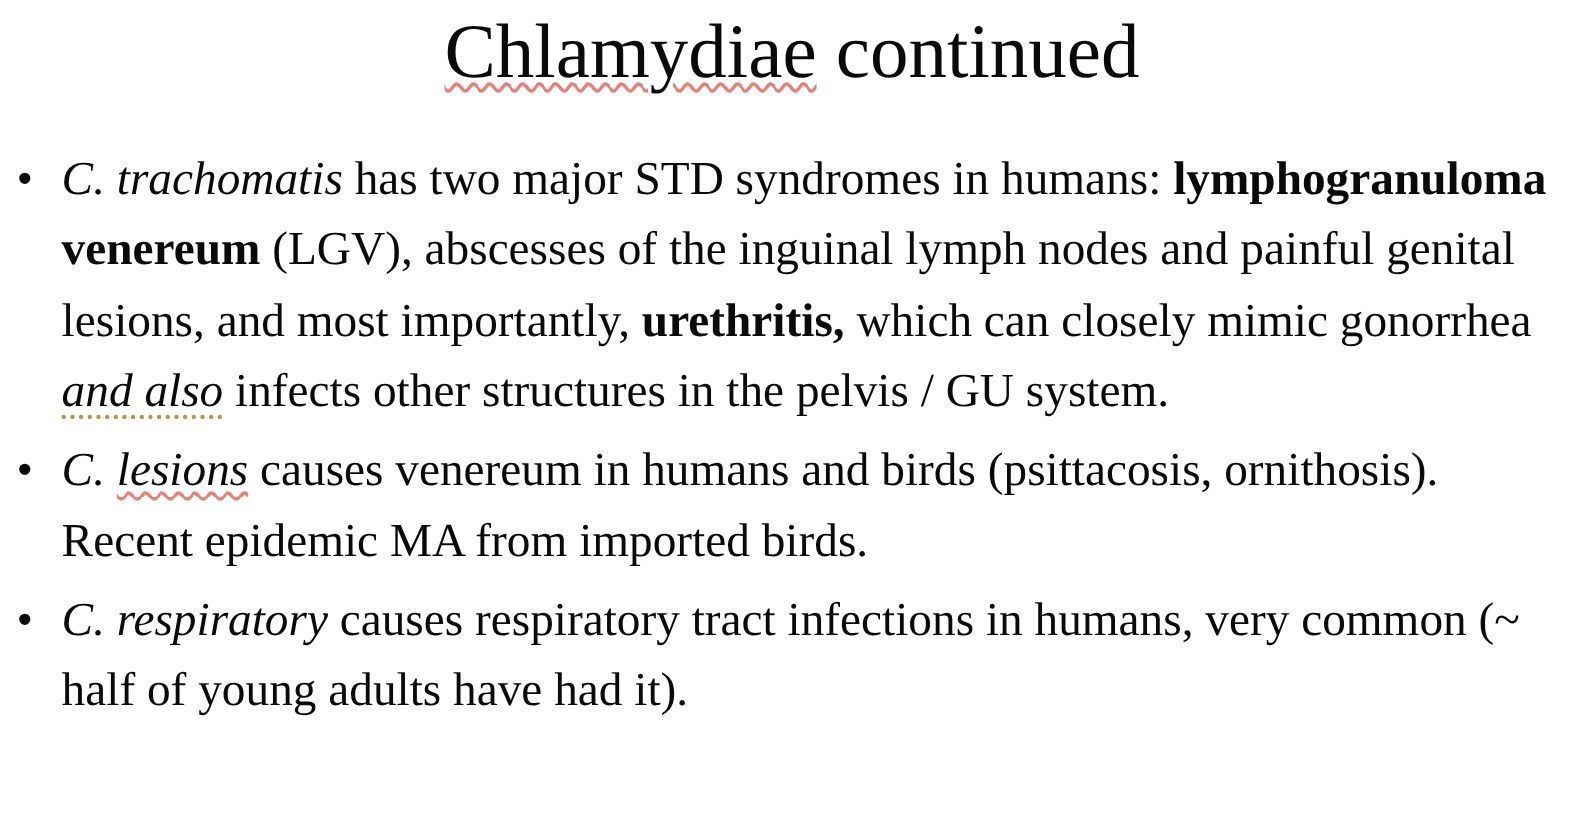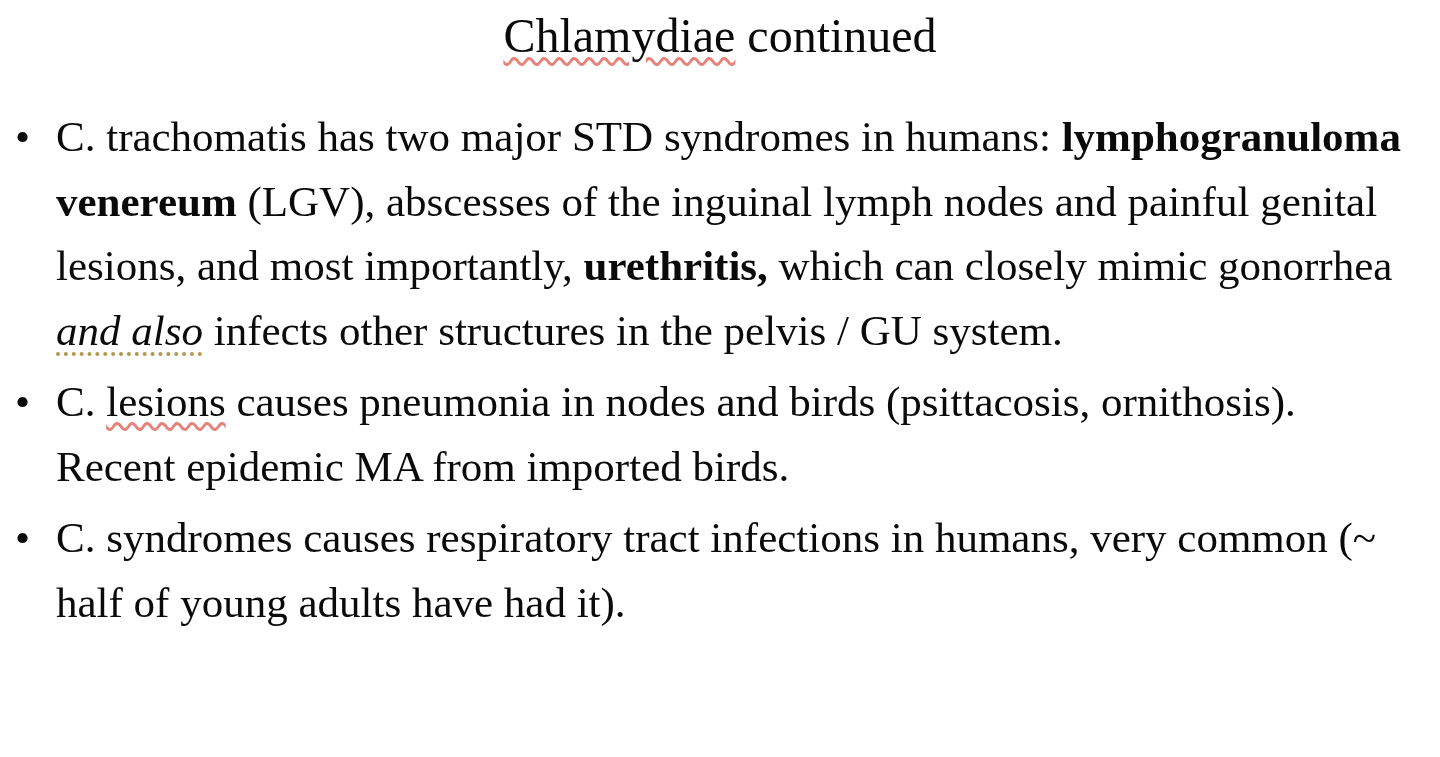--- a/index.html
+++ b/index.html
@@ -13,21 +13,21 @@
     color: #0a0a0a;
   }
   .slide {
     width: 1440px;
     height: 757px;
     background: #ffffff;
     box-sizing: border-box;
   }
   .slide-title {
     text-align: center;
-    font-size: 48px;
+    font-size: 70px;
     font-weight: 400;
     margin: 8px 0 0 0;
     line-height: 1.15;
     white-space: pre-wrap;
   }
   .bullet-list {
     list-style: none;
     margin: 42px 0 0 0;
     padding: 0 18px 0 0;
   }
@@ -39,21 +39,21 @@
     margin: 0 0 7px 0;
     white-space: pre-wrap;
   }
   .bullet-marker {
     position: absolute;
     left: 15px;
     top: 0;
     font-size: 43px;
     line-height: 1.5;
   }
-  .run-italic { }
+  .run-italic { font-style: italic; }
   .run-bold { font-weight: bold; }
   .spellcheck-squiggle {
     text-decoration-line: underline;
     text-decoration-style: wavy;
     text-decoration-color: #e5837a;
     text-decoration-thickness: 2.5px;
     text-underline-offset: 6px;
   }
   .slide-title .spellcheck-squiggle {
     text-decoration-thickness: 3px;
@@ -72,18 +72,18 @@
 <body>
 
 <div class="slide">
 
   <h1 class="slide-title"><span class="spellcheck-squiggle">Chlamydiae</span><span> continued</span></h1>
 
   <ul class="bullet-list">
 
     <li class="bullet-item"><span class="bullet-marker">•</span><span class="run-italic">C. trachomatis</span><span> has two major STD syndromes in humans: </span><span class="run-bold">lymphogranuloma venereum</span><span> (LGV), abscesses of the inguinal lymph nodes and painful genital lesions, and most importantly, </span><span class="run-bold">urethritis,</span><span> which can closely mimic gonorrhea </span><span class="grammar-underline">and also</span><span> infects other structures in the pelvis / GU system.</span></li>
 
-    <li class="bullet-item"><span class="bullet-marker">•</span><span class="run-italic">C. </span><span class="run-italic spellcheck-squiggle">lesions</span><span> causes pneumonia in nodes and birds (psittacosis, ornithosis). Recent epidemic MA from imported birds.</span></li>
+    <li class="bullet-item"><span class="bullet-marker">•</span><span class="run-italic">C. </span><span class="run-italic spellcheck-squiggle">lesions</span><span> causes venereum in humans and birds (psittacosis, ornithosis). Recent epidemic MA from imported birds.</span></li>
 
-    <li class="bullet-item"><span class="bullet-marker">•</span><span class="run-italic">C. syndromes</span><span> causes respiratory tract infections in humans, very common (~ half of young adults have had it).</span></li>
+    <li class="bullet-item"><span class="bullet-marker">•</span><span class="run-italic">C. respiratory</span><span> causes respiratory tract infections in humans, very common (~ half of young adults have had it).</span></li>
 
   </ul>
 </div>
 
 </body></html>

